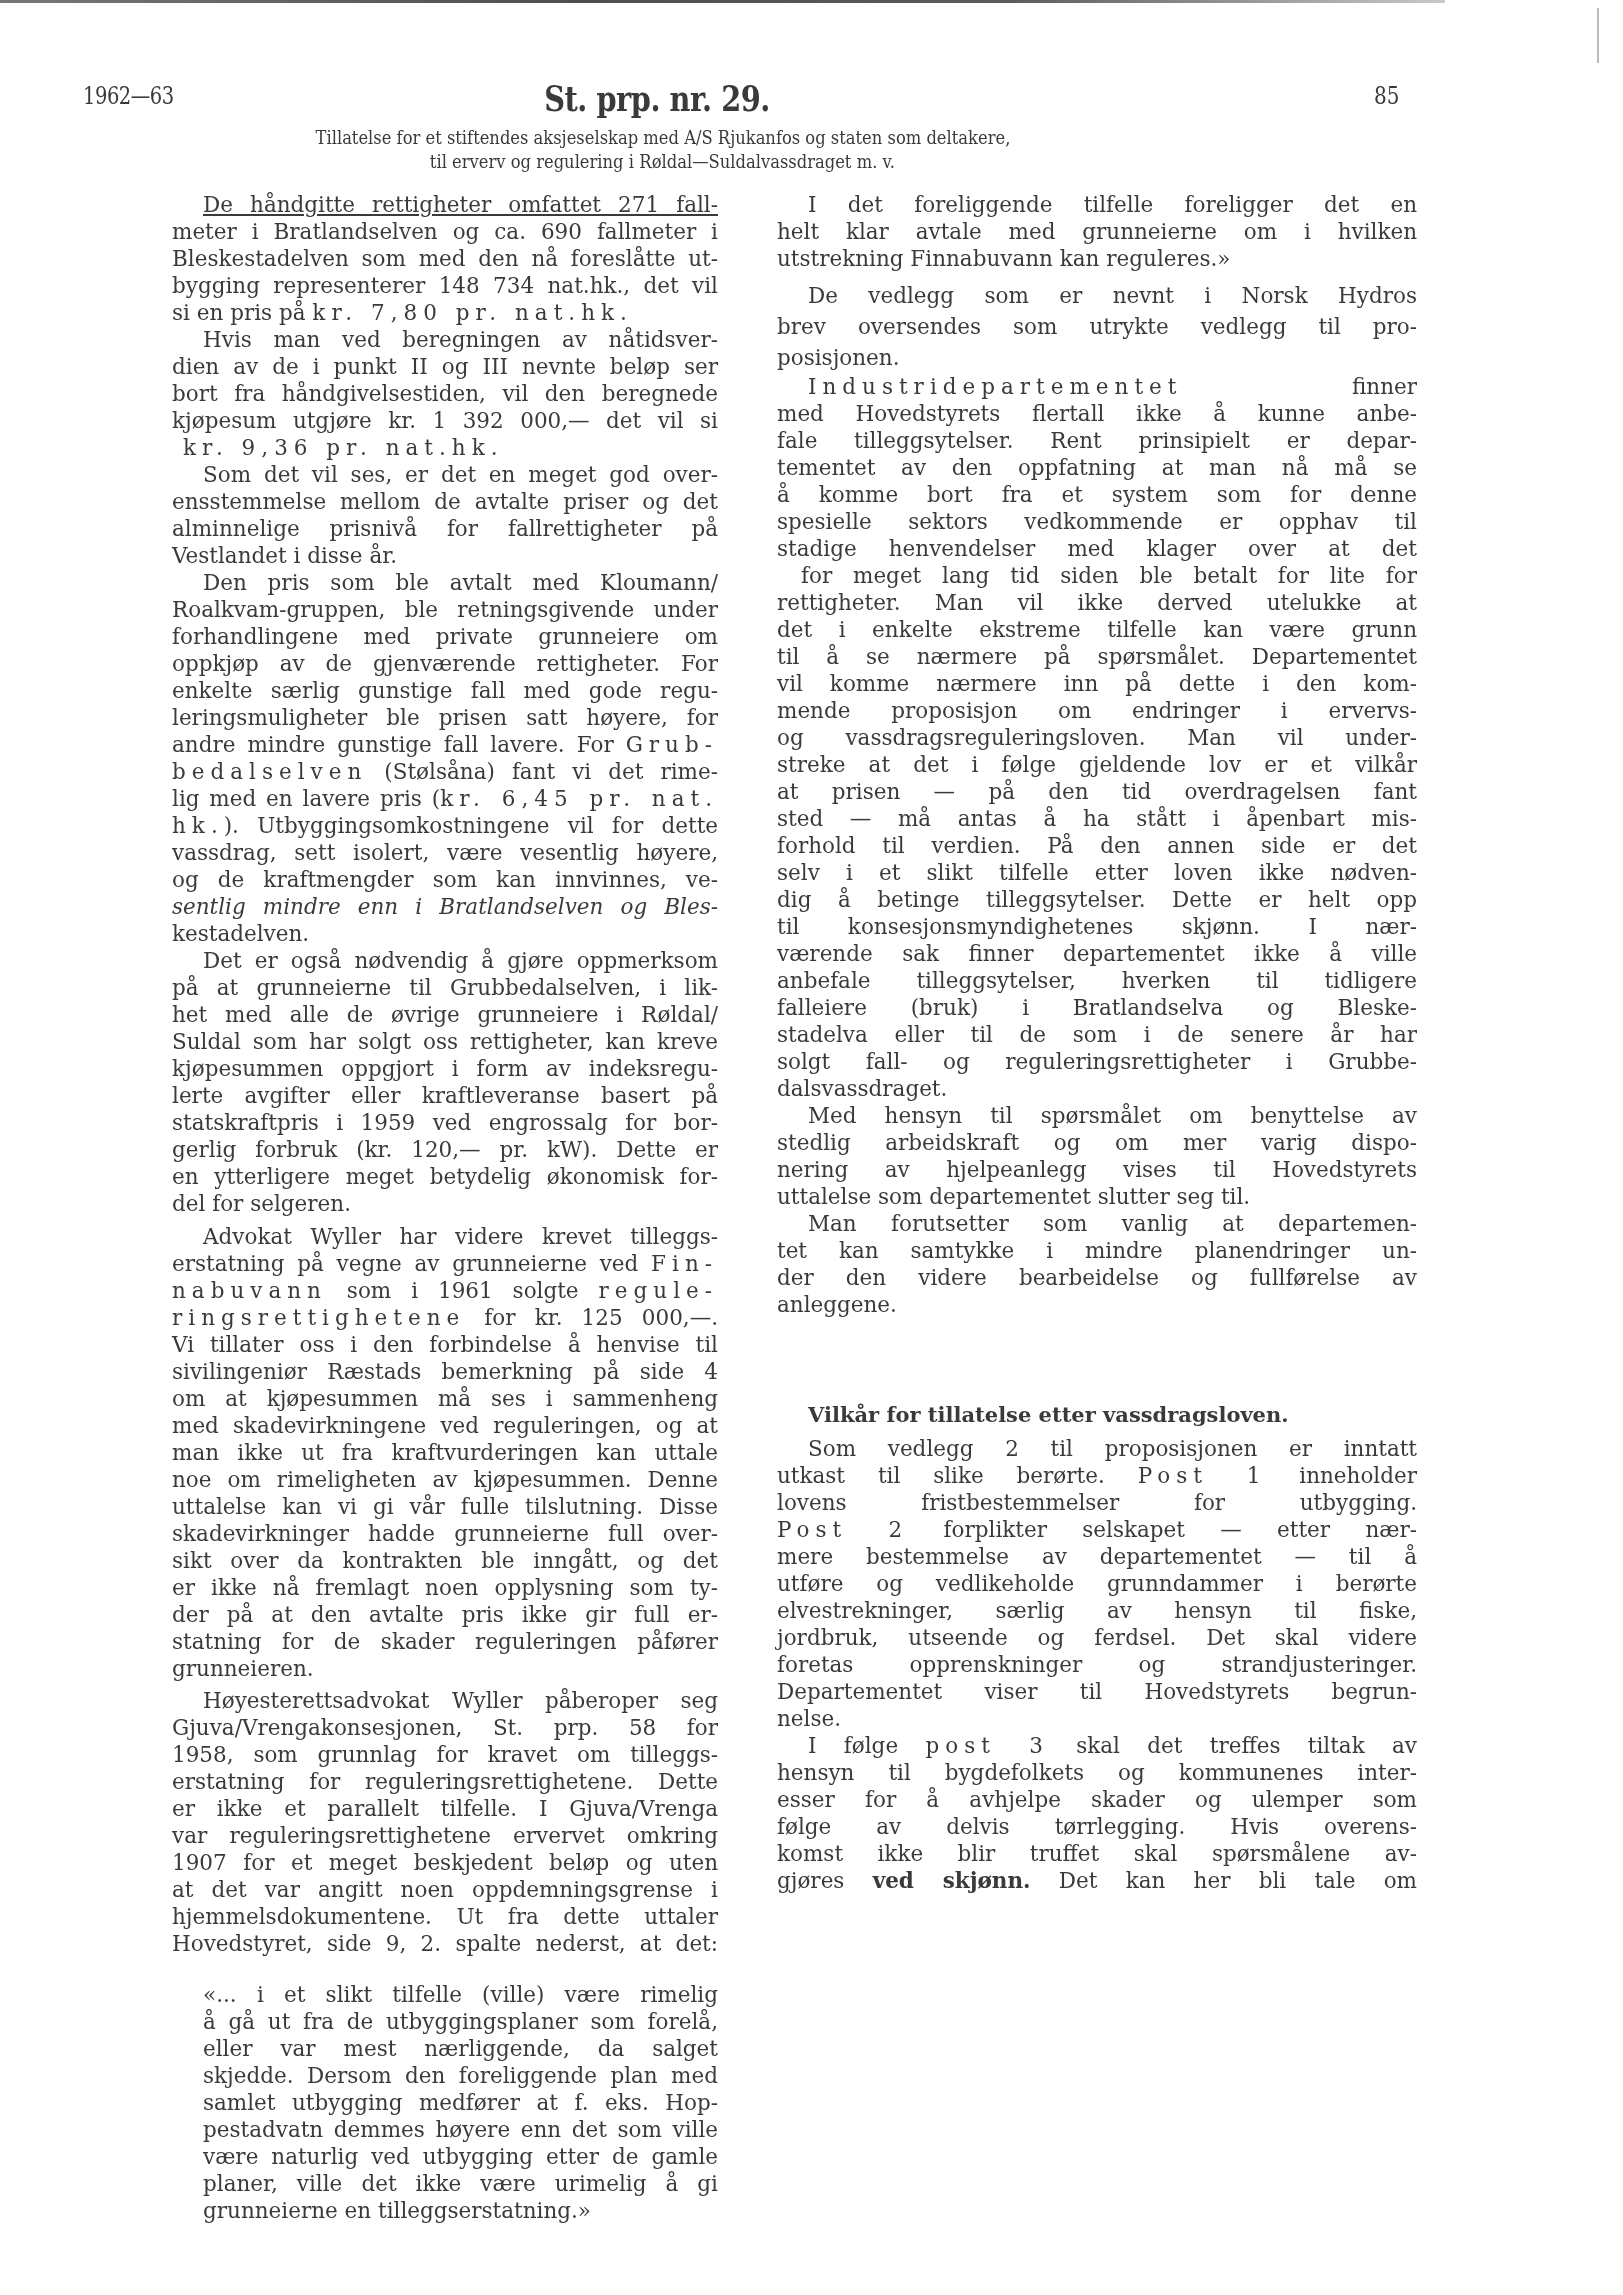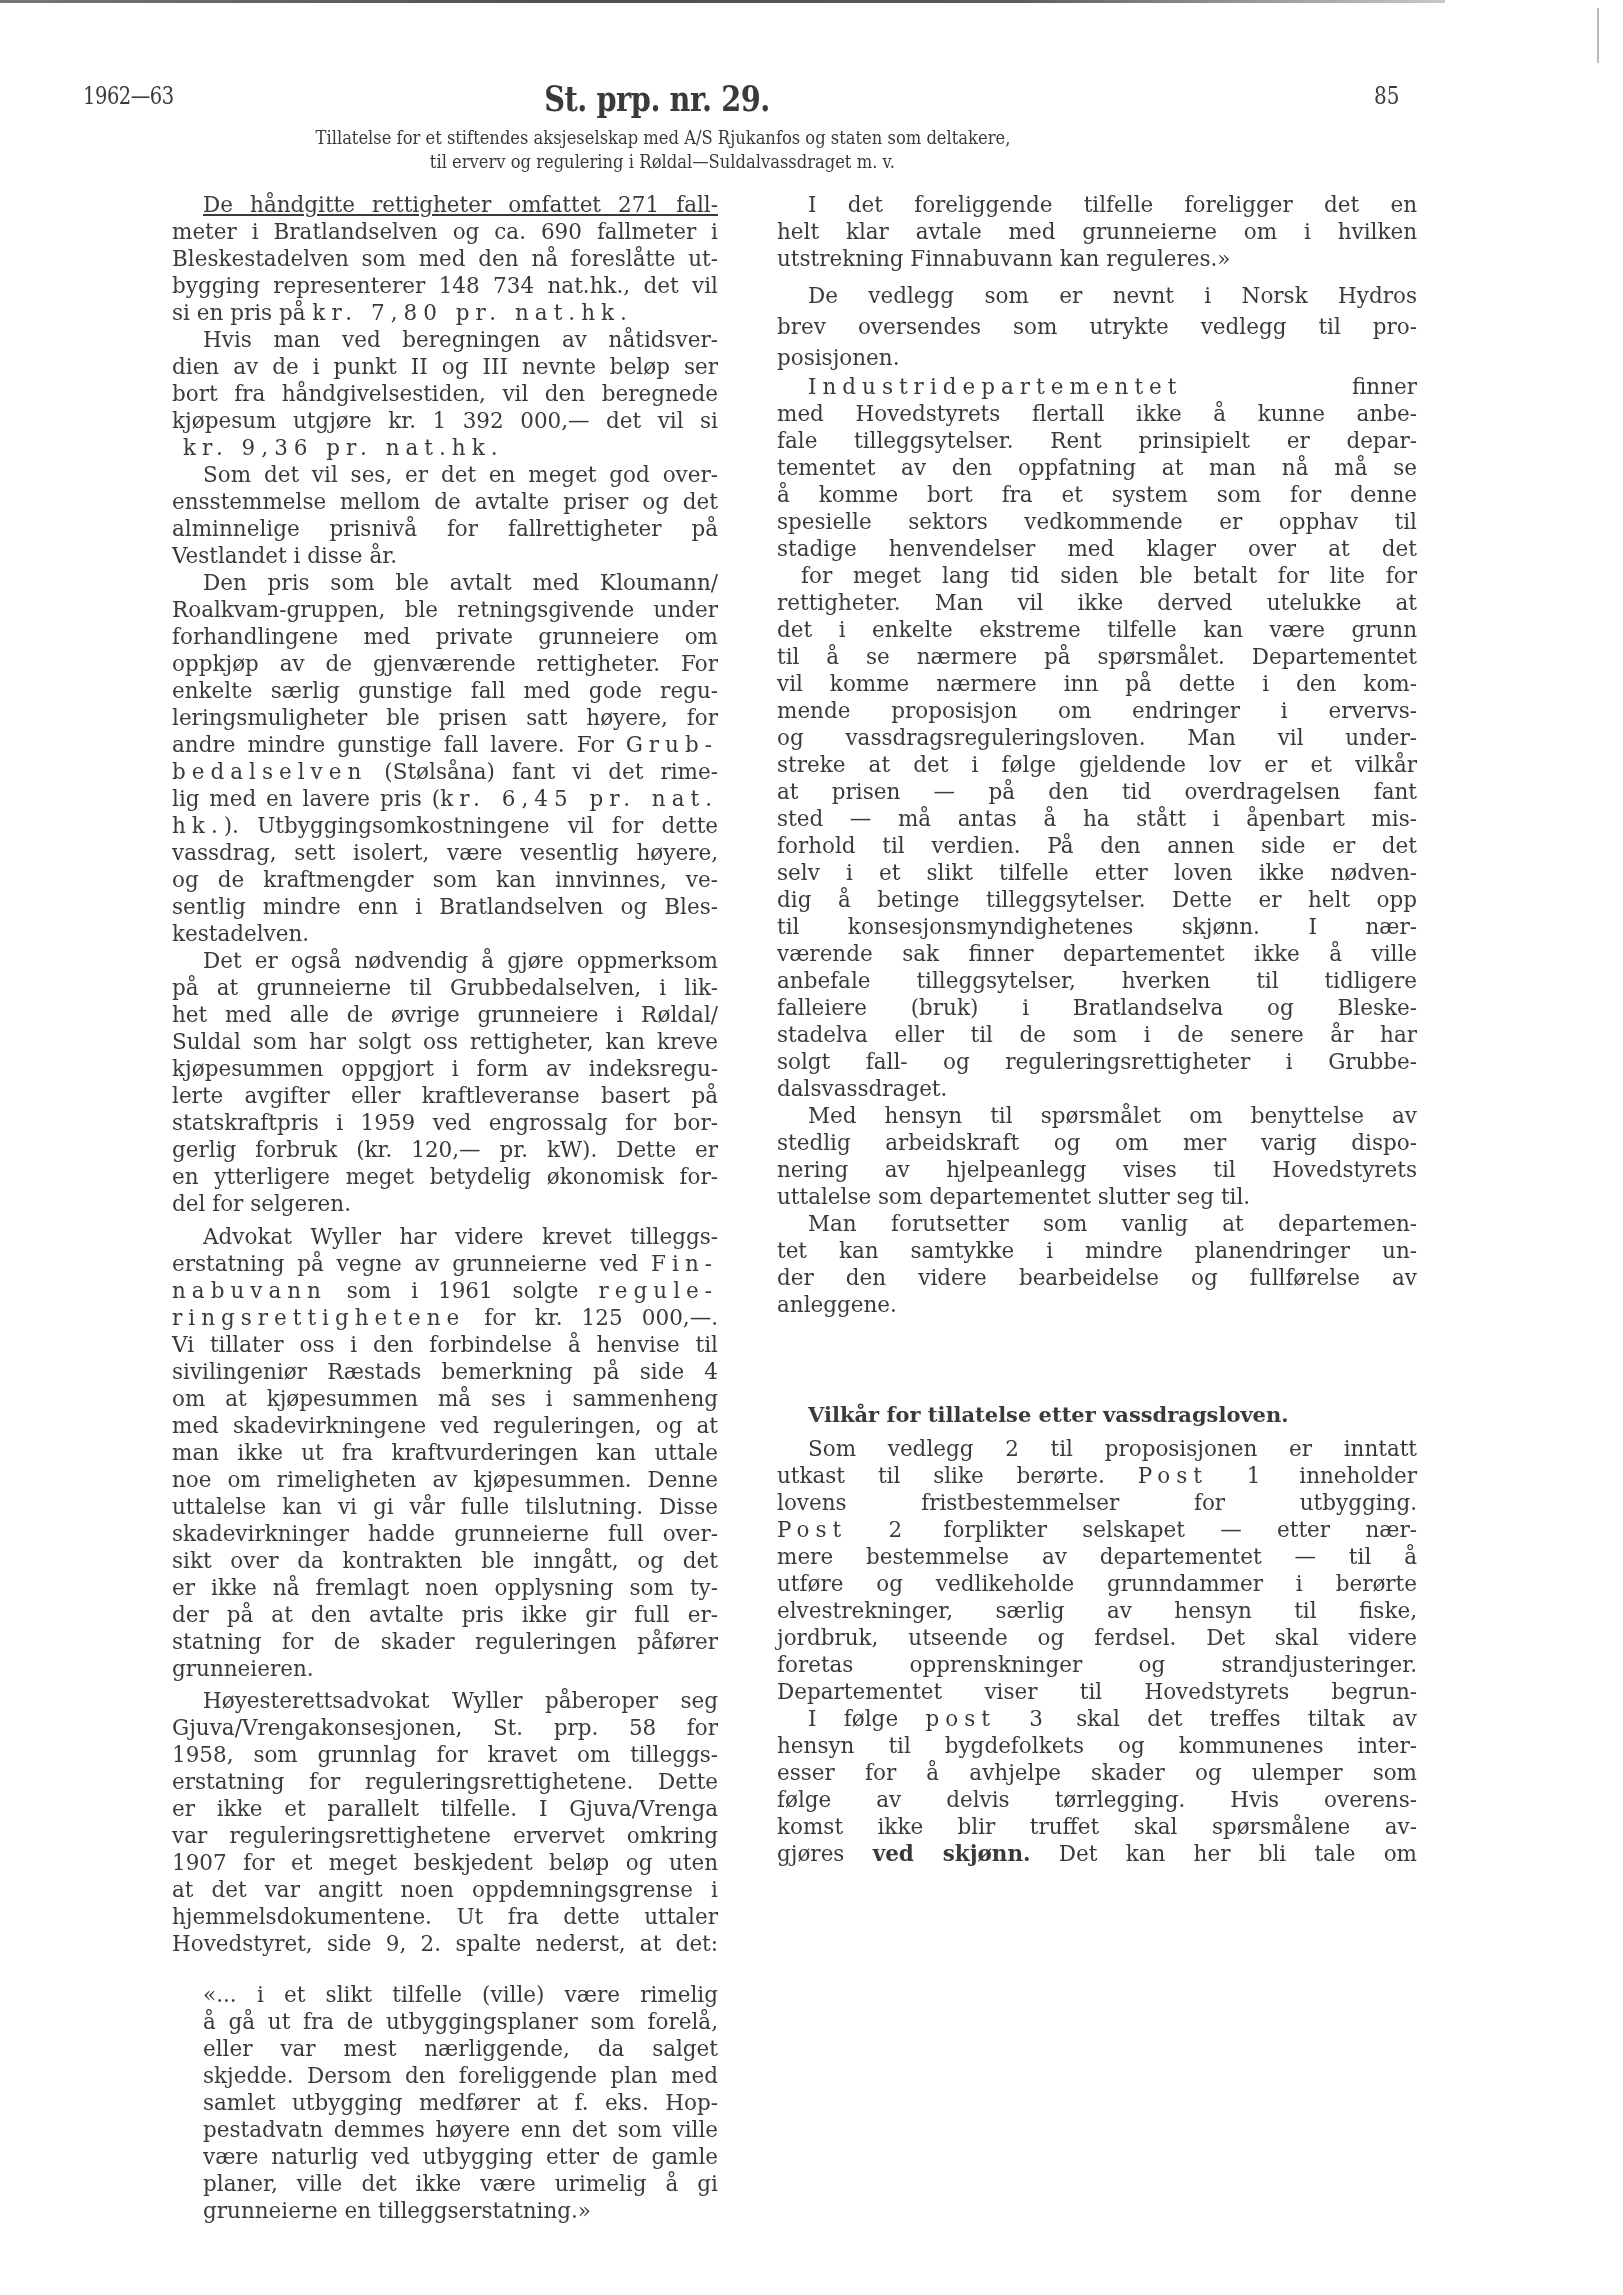--- a/index.html
+++ b/index.html
@@ -83,21 +83,21 @@
     <span class="line" style="text-indent: 0px;">forhandlingene med private grunneiere om</span>
     <span class="line" style="text-indent: 0px;">oppkjøp av de gjenværende rettigheter. For</span>
     <span class="line" style="text-indent: 0px;">enkelte særlig gunstige fall med gode regu-</span>
     <span class="line" style="text-indent: 0px;">leringsmuligheter ble prisen satt høyere, for</span>
     <span class="line" style="text-indent: 0px;"><span>andre mindre gunstige fall lavere. For </span><span class="spaced">Grub-</span></span>
     <span class="line" style="text-indent: 0px;"><span class="spaced">bedalselven</span><span> (Stølsåna) fant vi det rime-</span></span>
     <span class="line" style="text-indent: 0px;"><span>lig med en lavere pris (</span><span class="spaced">kr. 6,45 pr. nat.</span></span>
     <span class="line" style="text-indent: 0px;"><span class="spaced">hk.</span><span>). Utbyggingsomkostningene vil for dette</span></span>
     <span class="line" style="text-indent: 0px;">vassdrag, sett isolert, være vesentlig høyere,</span>
     <span class="line" style="text-indent: 0px;">og de kraftmengder som kan innvinnes, ve-</span>
-    <span class="line" style="text-indent: 0px;">sentlig mindre enn i Bratlandselven og Bles-</span>
+    <span class="line" style="text-indent: 0px; font-style: italic;">sentlig mindre enn i Bratlandselven og Bles-</span>
     <span class="line last" style="text-indent: 0px;">kestadelven.</span>
   </div>
 
   <div class="para">
     <span class="line" style="text-indent: 31px;">Det er også nødvendig å gjøre oppmerksom</span>
     <span class="line" style="text-indent: 0px;">på at grunneierne til Grubbedalselven, i lik-</span>
     <span class="line" style="text-indent: 0px;">het med alle de øvrige grunneiere i Røldal/</span>
     <span class="line" style="text-indent: 0px;">Suldal som har solgt oss rettigheter, kan kreve</span>
     <span class="line" style="text-indent: 0px;">kjøpesummen oppgjort i form av indeksregu-</span>
     <span class="line" style="text-indent: 0px;">lerte avgifter eller kraftleveranse basert på</span>
@@ -212,20 +212,21 @@
     <span class="line" style="text-indent: 31px;">Som vedlegg 2 til proposisjonen er inntatt</span>
     <span class="line" style="text-indent: 0px;"><span>utkast til slike berørte. </span><span class="spaced">Post 1</span><span> inneholder</span></span>
     <span class="line" style="word-spacing: 22px; text-indent: 0px;">lovens fristbestemmelser for utbygging.</span>
     <span class="line" style="text-indent: 0px;"><span class="spaced">Post 2</span><span> forplikter selskapet — etter nær-</span></span>
     <span class="line" style="text-indent: 0px;">mere bestemmelse av departementet — til å</span>
     <span class="line" style="text-indent: 0px;">utføre og vedlikeholde grunndammer i berørte</span>
     <span class="line" style="text-indent: 0px;">elvestrekninger, særlig av hensyn til fiske,</span>
     <span class="line" style="text-indent: 0px;">jordbruk, utseende og ferdsel. Det skal videre</span>
     <span class="line" style="text-indent: 0px;">foretas opprenskninger og strandjusteringer.</span>
     <span class="line" style="text-indent: 0px;">Departementet viser til Hovedstyrets begrun-</span>
+    <span class="line last" style="text-indent: 0px;">nelse.</span>
   </div>
   <div class="para" style="line-height:27px;">
     <span class="line" style="text-indent: 31px;"><span>I følge </span><span class="spaced">post 3</span><span> skal det treffes tiltak av</span></span>
     <span class="line" style="text-indent: 0px;">hensyn til bygdefolkets og kommunenes inter-</span>
     <span class="line" style="text-indent: 0px;">esser for å avhjelpe skader og ulemper som</span>
     <span class="line" style="text-indent: 0px;">følge av delvis tørrlegging. Hvis overens-</span>
     <span class="line" style="text-indent: 0px;">komst ikke blir truffet skal spørsmålene av-</span>
     <span class="line" style="text-indent: 0px;"><span>gjøres </span><span class="bold">ved skjønn.</span><span> Det kan her bli tale om</span></span>
   </div>
 </div>

